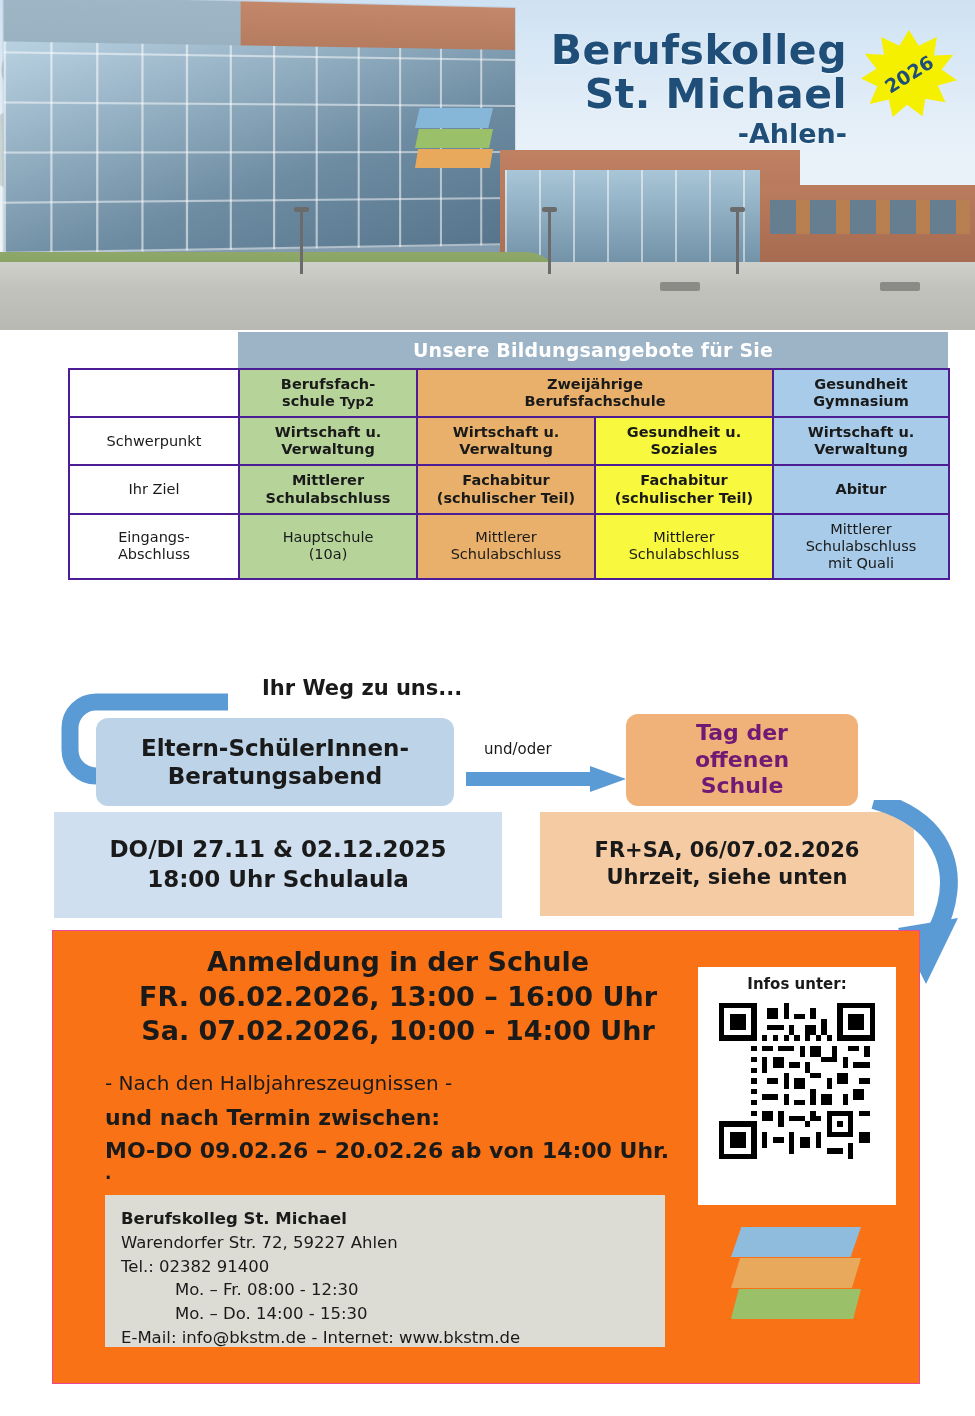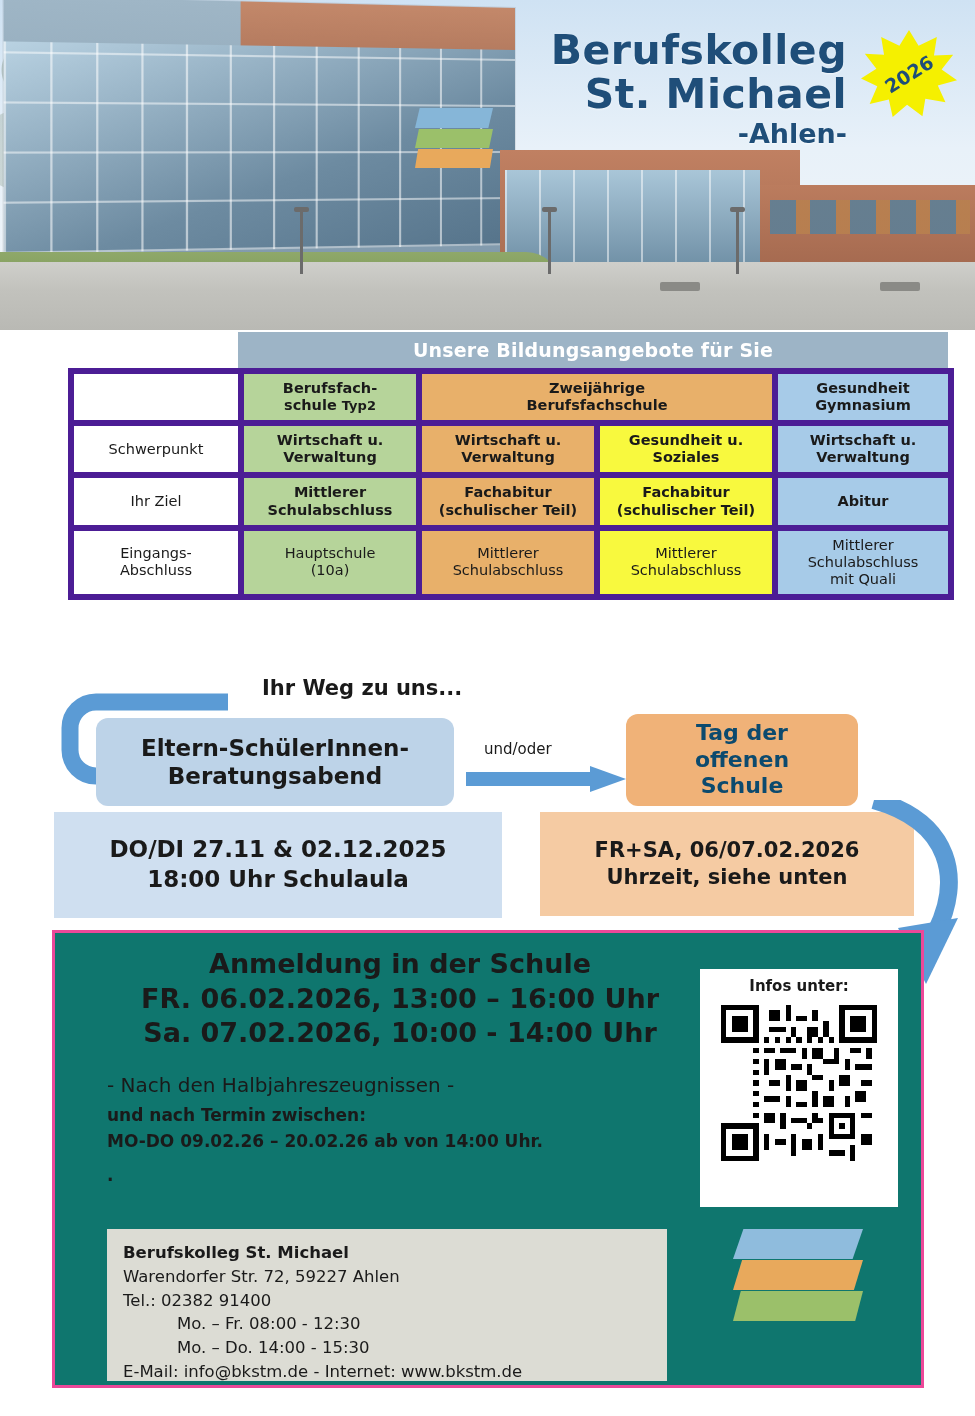--- a/index.html
+++ b/index.html
@@ -156,21 +156,21 @@
     padding: 7px 0;
     letter-spacing: .2px;
     box-sizing: border-box;
   }
   table.offer-table {
     border-collapse: collapse;
     width: 880px;
     table-layout: fixed;
   }
   table.offer-table td {
-    border: 6px solid #4c1d95;
+    border: 2px solid #4c1d95;
     text-align: center;
     vertical-align: middle;
     font-size: 14.5px;
     padding: 6px 4px;
     line-height: 1.18;
   }
   td.rowlabel {
     background: #ffffff;
     font-size: 16px;
     color: #1a1a1a;
@@ -214,21 +214,21 @@
     position: absolute; left: 466px; top: 766px; width: 160px; height: 26px;
   }
   .box-tag {
     position: absolute;
     left: 626px; top: 714px;
     width: 232px; height: 92px;
     background: #f0b278;
     border-radius: 12px;
     display: flex; align-items: center; justify-content: center;
     text-align: center;
-    font-size: 22px; font-weight: bold; color: #0c4a6e;
+    font-size: 22px; font-weight: bold; color: #701a75;
     line-height: 1.22;
   }
   .box-dates-left {
     position: absolute;
     left: 54px; top: 812px;
     width: 448px; height: 106px;
     background: #cfdff0;
     display: flex; align-items: center; justify-content: center;
     text-align: center;
     font-size: 23px; font-weight: bold; color: #1a1a1a;
@@ -246,52 +246,51 @@
   }
   .big-arrow {
     position: absolute; left: 840px; top: 800px; width: 130px; height: 190px;
   }
 
   
   .panel {
     position: absolute;
     left: 52px; top: 930px;
     width: 866px; height: 452px;
-    background: #0f766e;
-    border: 3px solid #ec4899;
+    background: #f97316;
+    border: 1px solid #ec4899;
   }
   .panel-title {
     position: absolute; left: 0; top: 14px; width: 690px;
     text-align: center;
     font-size: 27px; font-weight: bold; line-height: 1.28;
     color: #1a1a1a;
   }
   .panel-sub1 {
     position: absolute; left: 52px; top: 140px;
     font-size: 20px; color: #1a1a1a;
   }
   .panel-sub2 {
     position: absolute; left: 52px; top: 170px;
-    font-size: 17px; font-weight: bold; color: #1a1a1a; line-height: 1.5;
+    font-size: 22px; font-weight: bold; color: #1a1a1a; line-height: 1.5;
   }
   .panel-dot {
     position: absolute; left: 52px; top: 232px;
     font-size: 17px; font-weight: bold; color: #1a1a1a;
   }
   .addr-box {
     position: absolute;
     left: 52px; top: 264px;
     width: 560px; height: 152px;
     background: #dcdcd4;
     padding: 12px 16px;
     box-sizing: border-box;
     font-size: 16.5px;
     line-height: 1.44;
     color: #1a1a1a;
-    margin-top: 32px;
   }
   .addr-box .name { font-weight: bold; }
   .addr-indent { padding-left: 54px; }
 
   .qr-wrap {
     position: absolute;
     left: 645px; top: 36px;
     width: 198px; height: 238px;
     background: #ffffff;
   }

